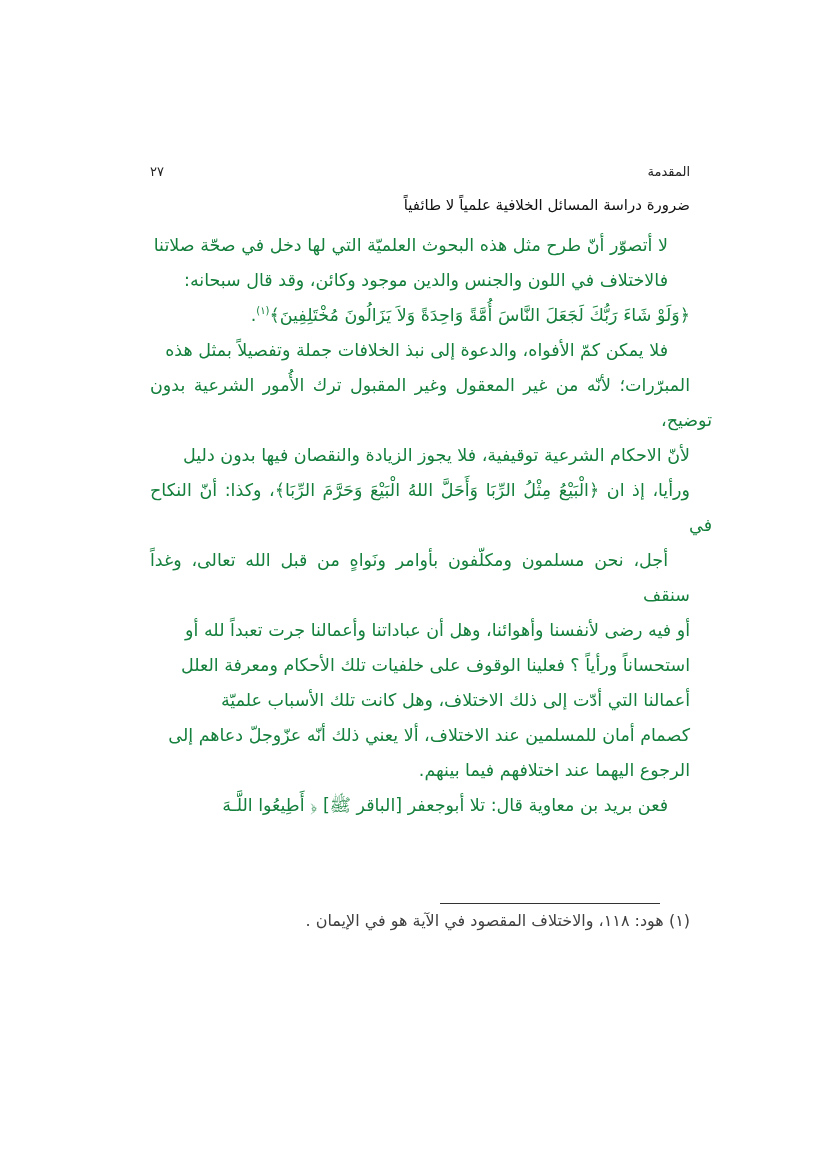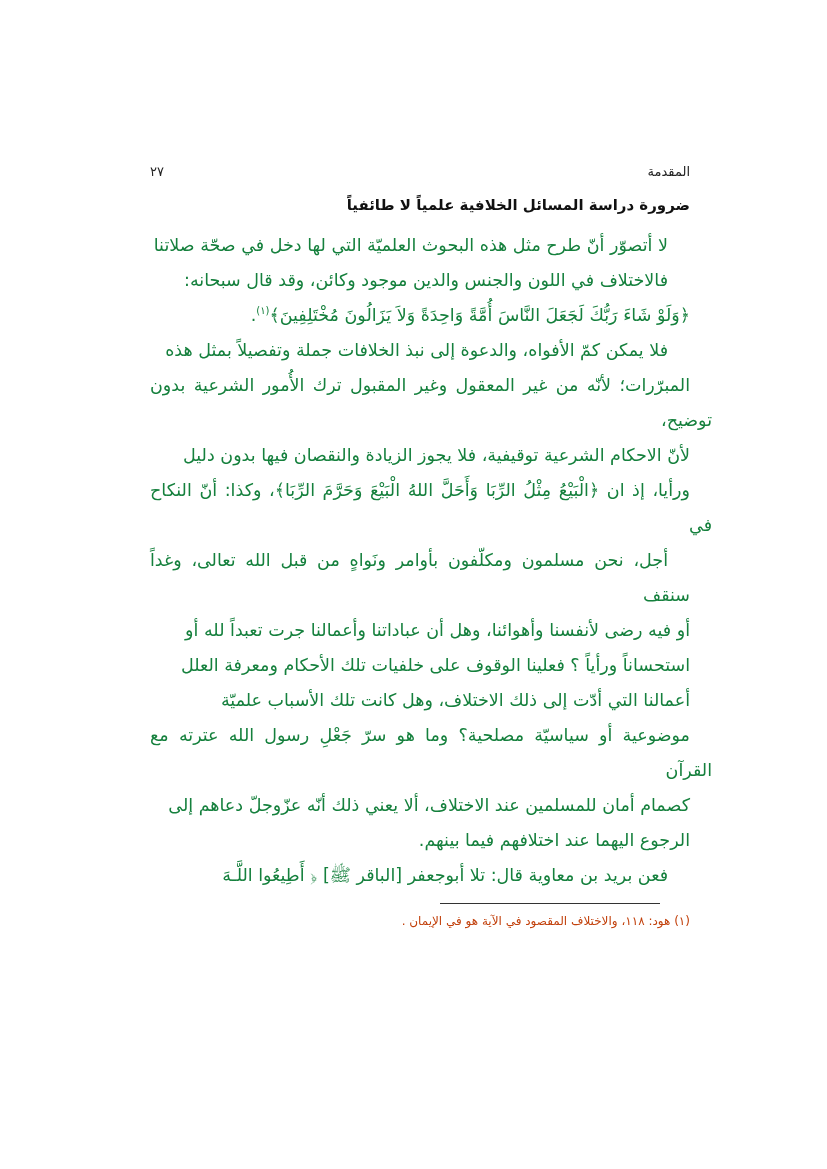--- a/index.html
+++ b/index.html
@@ -36,21 +36,21 @@
       color: #222;
     }
     .section-title {
       position: absolute;
       top: 196px;
       left: 150px;
       width: 540px;
       direction: rtl;
       text-align: right;
       font-size: 15px;
-      font-weight: bold;
+      font-weight: normal;
       color: #111;
     }
     .body-text {
       position: absolute;
       top: 228px;
       left: 150px;
       width: 540px;
       direction: rtl;
       text-align: justify;
       text-align-last: right;
@@ -81,23 +81,23 @@
       height: 0;
       border-top: 1px solid #333;
     }
     .footnotes {
       position: absolute;
       top: 910px;
       left: 150px;
       width: 540px;
       direction: rtl;
       text-align: right;
-      font-size: 12px;
+      font-size: 16px;
       line-height: 22px;
-      color: #c2410c;
+      color: #404040;
     }
   </style>
 </head>
 <body>
 
 <div class="page">
 
   <div class="running-header">
     <span>المقدمة</span>
     <span>٢٧</span>
@@ -121,21 +121,20 @@
       <span class="line" style="margin-right:-22px">المبرّرات؛ لأنّه من غير المعقول وغير المقبول ترك الأُمور الشرعية بدون توضيح،</span>
       <span class="line" style="margin-right:-22px">لأنّ الاحكام الشرعية توقيفية، فلا يجوز الزيادة والنقصان فيها بدون دليل</span>
       <span class="line" style="margin-right:-22px"><span>ورأيا، إذ ان</span> <span class="verse">﴿الْبَيْعُ مِثْلُ الرِّبَا وَأَحَلَّ اللهُ الْبَيْعَ وَحَرَّمَ الرِّبَا﴾</span><span>، وكذا: أنّ النكاح في</span></span>
     </p>
 
     <p>
       <span class="line">أجل، نحن مسلمون ومكلّفون بأوامر ونَواهٍ من قبل الله تعالى، وغداً سنقف</span>
       <span class="line" style="margin-right:-22px">أو فيه رضى لأنفسنا وأهوائنا، وهل أن عباداتنا وأعمالنا جرت تعبداً لله أو</span>
       <span class="line" style="margin-right:-22px">استحساناً ورأياً ؟ فعلينا الوقوف على خلفيات تلك الأحكام ومعرفة العلل</span>
       <span class="line" style="margin-right:-22px">أعمالنا التي أدّت إلى ذلك الاختلاف، وهل كانت تلك الأسباب علميّة</span>
-      <span class="line" style="margin-right:-22px">موضوعية أو سياسيّة مصلحية؟ وما هو سرّ جَعْلِ رسول الله عترته مع القرآن</span>
       <span class="line" style="margin-right:-22px">كصمام أمان للمسلمين عند الاختلاف، ألا يعني ذلك أنّه عزّوجلّ دعاهم إلى</span>
       <span class="line" style="margin-right:-22px">الرجوع اليهما عند اختلافهم فيما بينهم.</span>
     </p>
 
     <p>
       <span class="line">فعن بريد بن معاوية قال: تلا أبوجعفر [الباقر ﷺ] ﴿ أَطِيعُوا اللَّـهَ</span>
     </p>
 
   </div>
 

